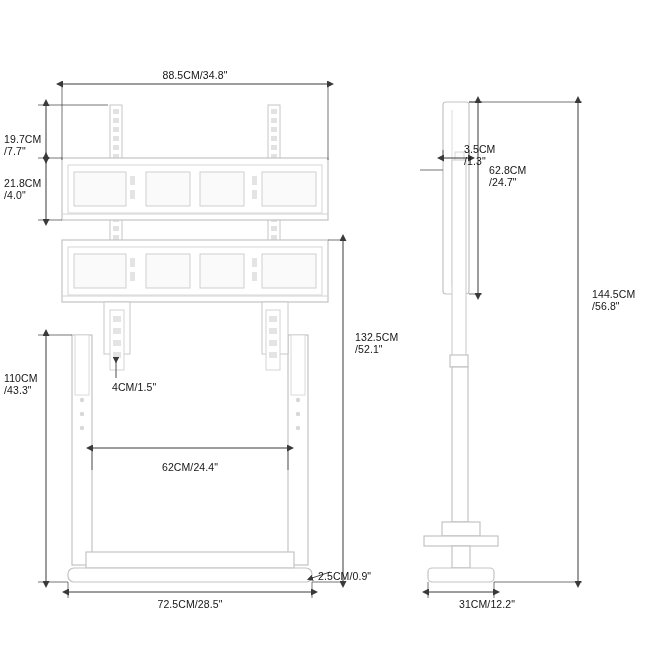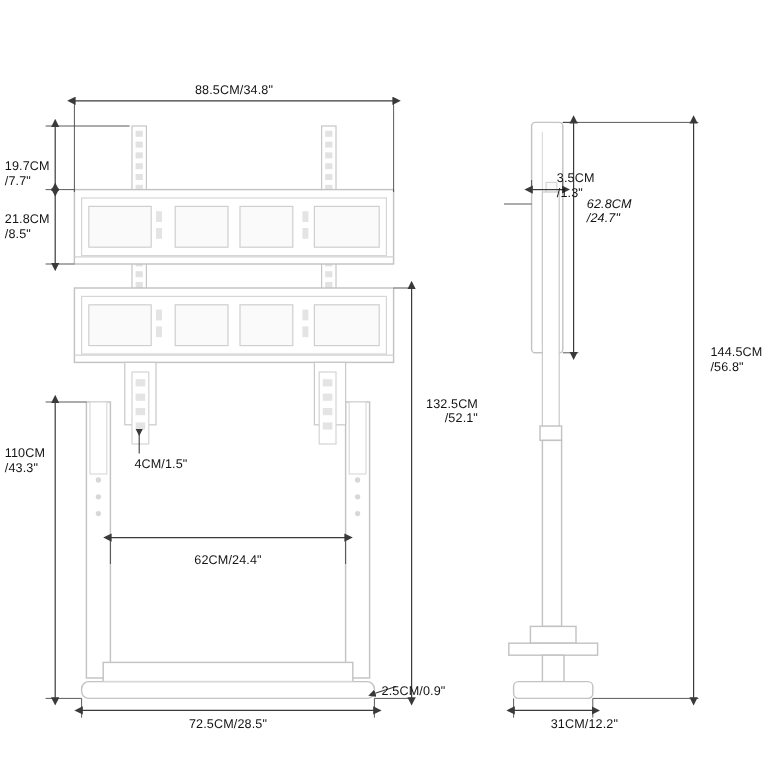--- a/index.html
+++ b/index.html
@@ -245,28 +245,28 @@
     <line x1="428" y1="592" x2="494" y2="592" marker-start="url(#arrL)" marker-end="url(#arrR)"></line>
     <line x1="428" y1="582" x2="428" y2="598" stroke-width="0.7"></line>
     <line x1="494" y1="582" x2="494" y2="598" stroke-width="0.7"></line>
   </g>
 </svg>
 
 <div class="lbl c" style="left:135px;top:69px;width:120px;">88.5CM/34.8"</div>
 <div class="lbl" style="left:4px;top:105px;margin-top:28px;">19.7CM
 /7.7"</div>
 <div class="lbl" style="left:4px;top:177px;">21.8CM
-/8.5"</div>
+/4.0"</div>
 <div class="lbl" style="left:4px;top:372px;">110CM
 /43.3"</div>
 <div class="lbl" style="left:112px;top:381px;">4CM/1.5"</div>
 <div class="lbl c" style="left:130px;top:461px;width:120px;">62CM/24.4"</div>
 <div class="lbl" style="left:318px;top:570px;">2.5CM/0.9"</div>
 <div class="lbl c" style="left:130px;top:598px;width:120px;">72.5CM/28.5"</div>
-<div class="lbl" style="left:355px;top:331px;text-align:right;">132.5CM
+<div class="lbl" style="left:355px;top:331px;">132.5CM
 /52.1"</div>
 <div class="lbl" style="left:424px;top:143px;margin-left:40px;">3.5CM
 /1.3"</div>
-<div class="lbl" style="left:489px;top:164px;font-style:italic;">62.8CM
+<div class="lbl" style="left:489px;top:164px;">62.8CM
 /24.7"</div>
 <div class="lbl" style="left:592px;top:288px;">144.5CM
 /56.8"</div>
 <div class="lbl c" style="left:427px;top:598px;width:120px;">31CM/12.2"</div>
 
 </body></html>

